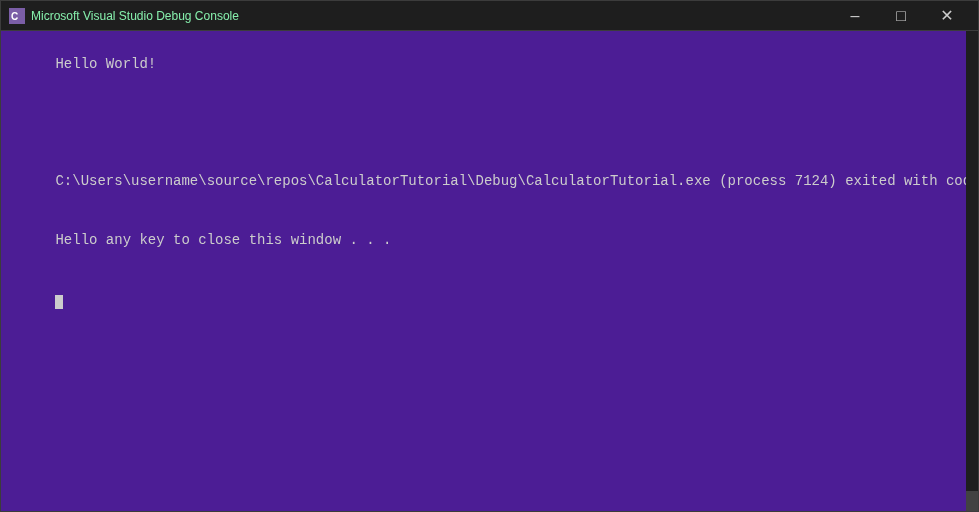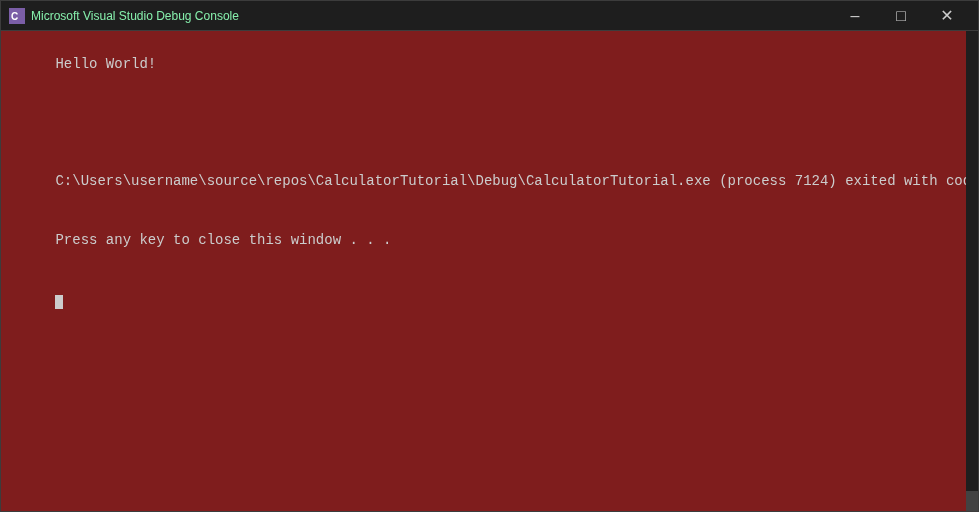--- a/index.html
+++ b/index.html
@@ -70,21 +70,21 @@
       font-size: 16px;
       cursor: pointer;
       display: flex;
       align-items: center;
       justify-content: center;
       line-height: 1;
     }
 
     .console-area {
       flex: 1;
-      background: #7f1d1d;
+      background: #4c1d95;
       padding: 4px 4px;
       overflow: hidden;
       position: relative;
     }
 
     .console-output {
       font-family: 'Consolas', 'Courier New', monospace;
       font-size: 14px;
       color: #cccccc;
       line-height: 1.4;
@@ -142,21 +142,21 @@
   </div>
 
   <div class="console-area">
     <div class="console-output">
       <span>Hello World!</span>
       <br>
       <span></span>
       <br>
       <span>C:\Users\username\source\repos\CalculatorTutorial\Debug\CalculatorTutorial.exe (process 7124) exited with code 0.</span>
       <br>
-      <span>Press any key to close this window . . .</span>
+      <span>Hello any key to close this window . . .</span>
       <br>
       <span class="cursor"></span>
     </div>
     <div class="scrollbar-area">
       <div class="scrollbar-thumb"></div>
     </div>
   </div>
 </div>
 
 </body></html>

